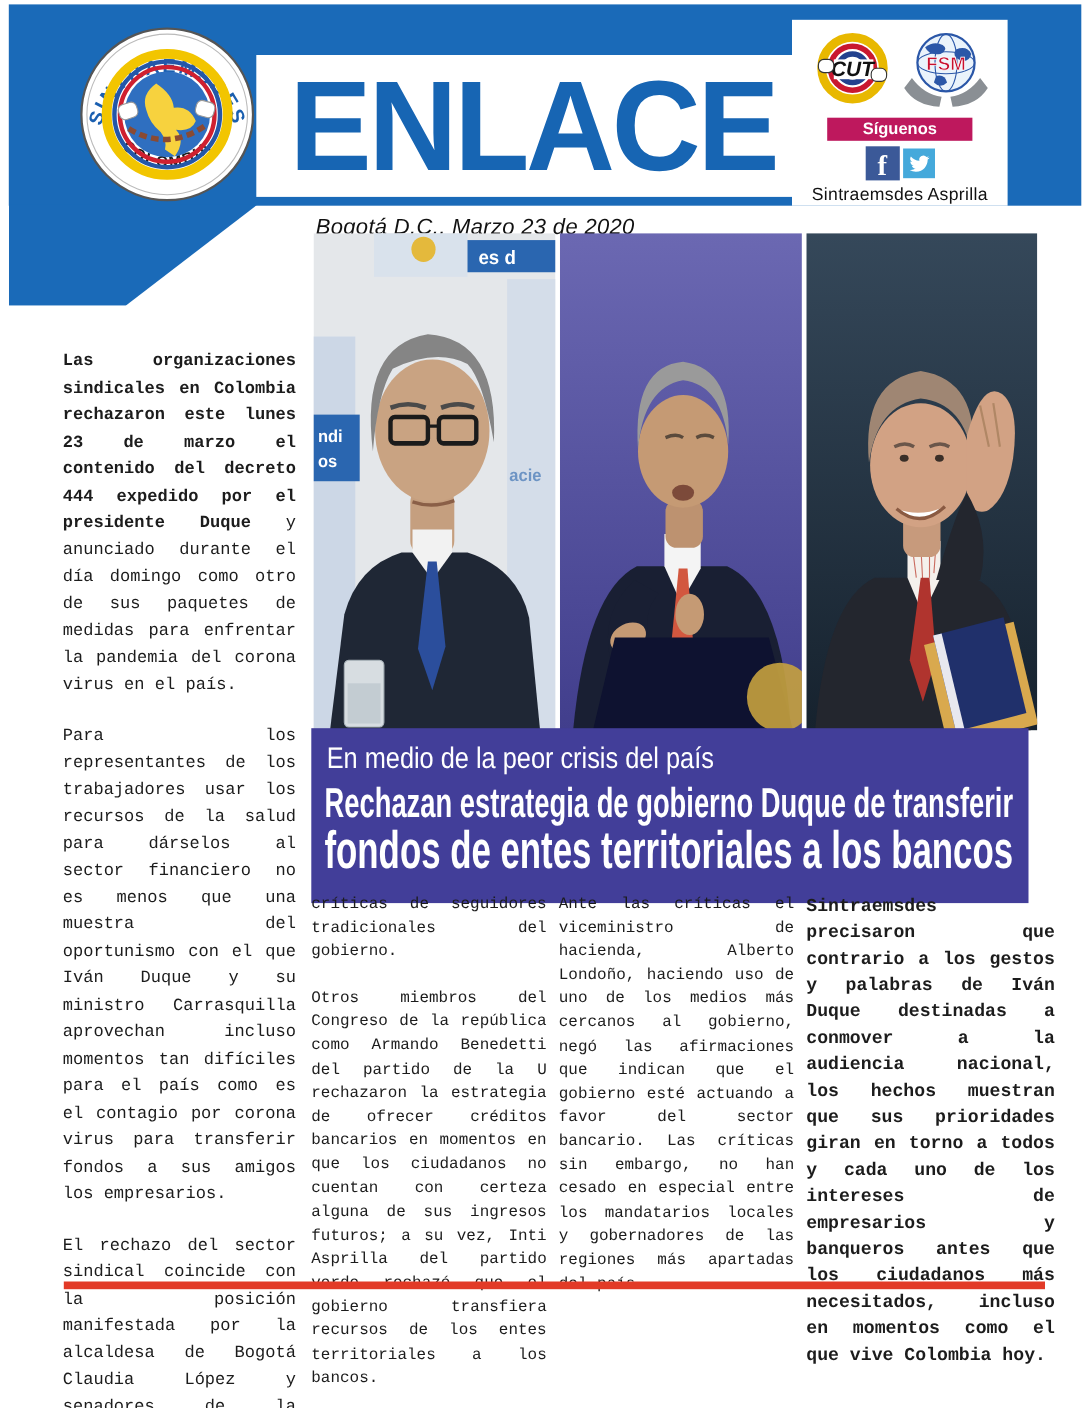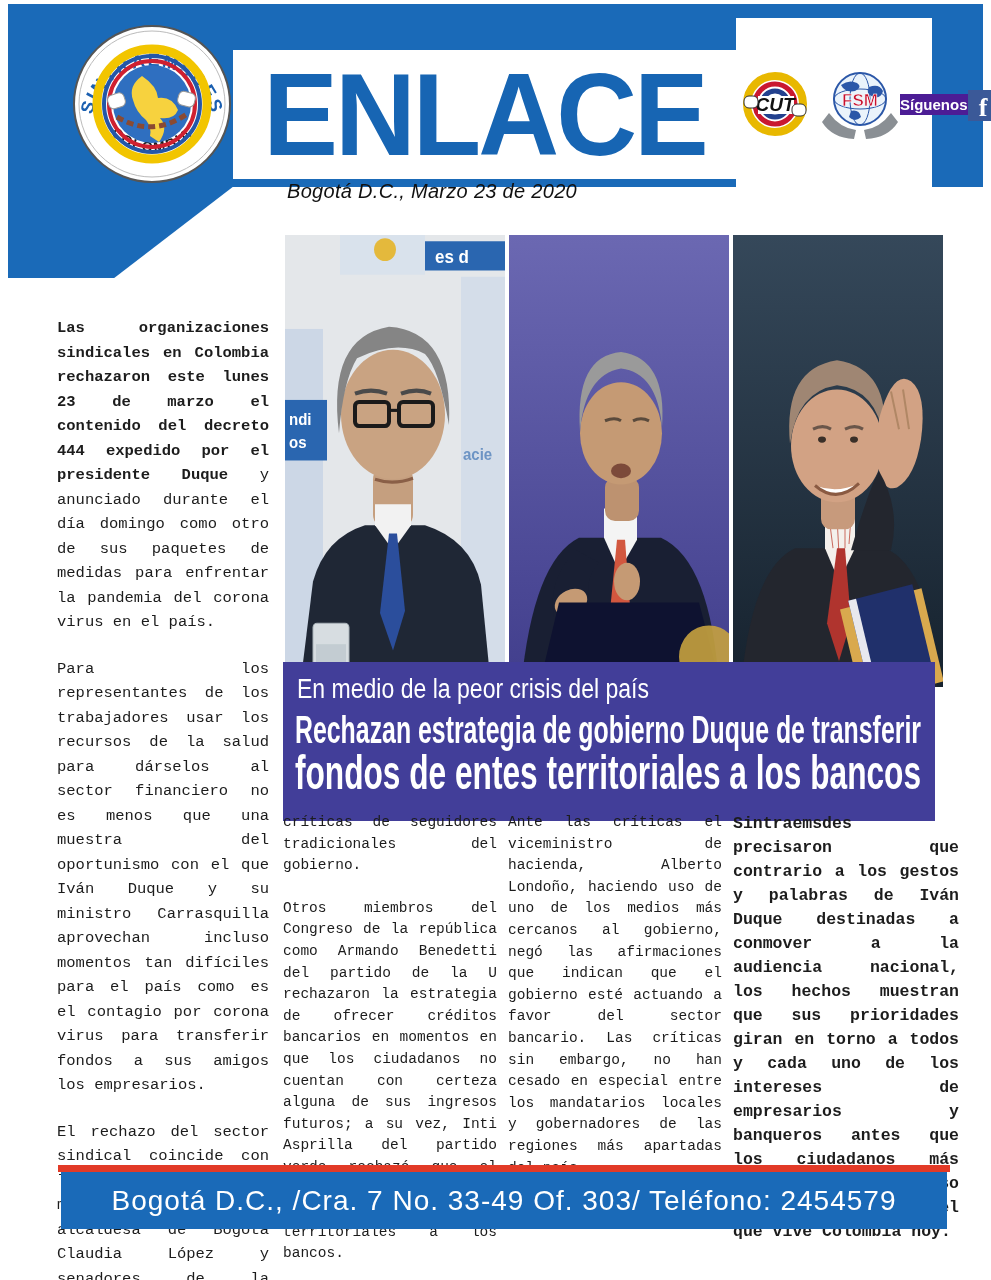--- a/index.html
+++ b/index.html
@@ -11,35 +11,35 @@
   .header-band{position:absolute;left:8px;top:4px;width:975px;height:183px;background:#1a6ab8;}
   .header-wedge{position:absolute;left:8px;top:186px;width:226px;height:92px;background:#1a6ab8;
     clip-path:polygon(0 0,100% 0,47% 100%,0 100%);}
   .logo-wrap{position:absolute;left:72px;top:24px;width:160px;height:160px;}
   .enlace-box{position:absolute;left:233px;top:18px;width:503px;height:129px;background:#ffffff;
     display:flex;align-items:center;justify-content:center;margin-top:32px;}
   .enlace-title{font-weight:bold;font-size:112px;color:#1765b3;letter-spacing:-3px;
     transform:scaleY(1.04);line-height:1;}
   .subtitle{position:absolute;left:233px;top:148px;width:503px;height:38px;color:#ffffff;
     font-size:26px;letter-spacing:.5px;text-align:center;line-height:38px;white-space:nowrap;}
-  .right-box{position:absolute;left:736px;top:18px;width:196px;height:169px;background:#ffffff;
-    display:flex;flex-direction:row;align-items:center;}
+  .right-box{position:absolute;left:720px;top:18px;width:196px;height:169px;background:#ffffff;
+    display:flex;flex-direction:column;align-items:center;}
   .org-logos{display:flex;gap:6px;margin-top:8px;align-items:center;}
-  .follow-bar{margin-top:3px;width:132px;height:21px;background:#4c1d95;color:#fff;
+  .follow-bar{margin-top:3px;width:132px;height:21px;background:#be185d;color:#fff;
     font-weight:bold;font-size:15px;text-align:center;line-height:21px;}
   .social-row{display:flex;gap:3px;margin-top:5px;align-items:center;}
   .fb-sq{width:31px;height:31px;background:#3b5998;display:flex;align-items:flex-end;justify-content:center;}
   .fb-sq span{color:#fff;font-weight:bold;font-size:26px;line-height:26px;font-family:"Liberation Serif",serif;}
   .tw-sq{width:29px;height:27px;background:#45a9db;display:flex;align-items:center;justify-content:center;}
   .social-name{margin-top:5px;color:#111;font-size:16px;letter-spacing:.3px;}
   
-  .dateline{position:absolute;left:287px;top:180px;font-style:italic;font-size:20px;color:#111;
+  .dateline{position:absolute;left:287px;top:196px;font-style:italic;font-size:20px;color:#111;
     letter-spacing:.3px;}
   
-  .photo{position:absolute;top:235px;height:452px;}
+  .photo{position:absolute;top:212px;height:452px;}
   .photo svg{display:block;width:100%;height:100%;}
   .photo1{left:285px;width:220px;}
   .photo2{left:509px;width:220px;}
   .photo3{left:733px;width:210px;}
   
   .banner{position:absolute;left:283px;top:662px;width:652px;height:159px;background:#423e99;}
   .banner svg{display:block;width:652px;height:139px;}
   
   .col{position:absolute;color:#1c1c1c;text-align:justify;}
   .col p{margin:0;font-family:Liberation Mono, monospace;}
@@ -241,15 +241,14 @@
 
   <div class="col col3">
     <p>Ante las críticas el viceministro de hacienda, Alberto Londoño, haciendo uso de uno de los medios más cercanos al gobierno, negó las afirmaciones que indican que el gobierno esté actuando a favor del sector bancario. Las críticas sin embargo, no han cesado en especial entre los mandatarios locales y gobernadores de las regiones más apartadas del país.</p>
   </div>
 
   <div class="col col4">
     <p>Sintraemsdes precisaron que contrario a los gestos y palabras de Iván Duque destinadas a conmover a la audiencia nacional, los hechos muestran que sus prioridades giran en torno a todos y cada uno de los intereses de empresarios y banqueros antes que los ciudadanos más necesitados, incluso en momentos como el que vive Colombia hoy.</p>
   </div>
 
   <div class="footer-red"></div>
-  <div class="footer-blue">Bogotá D.C., /Cra. 7 No. 33-49 Of. 303/ Teléfono: 2454579</div>
 
 </div>
 
 </body></html>

